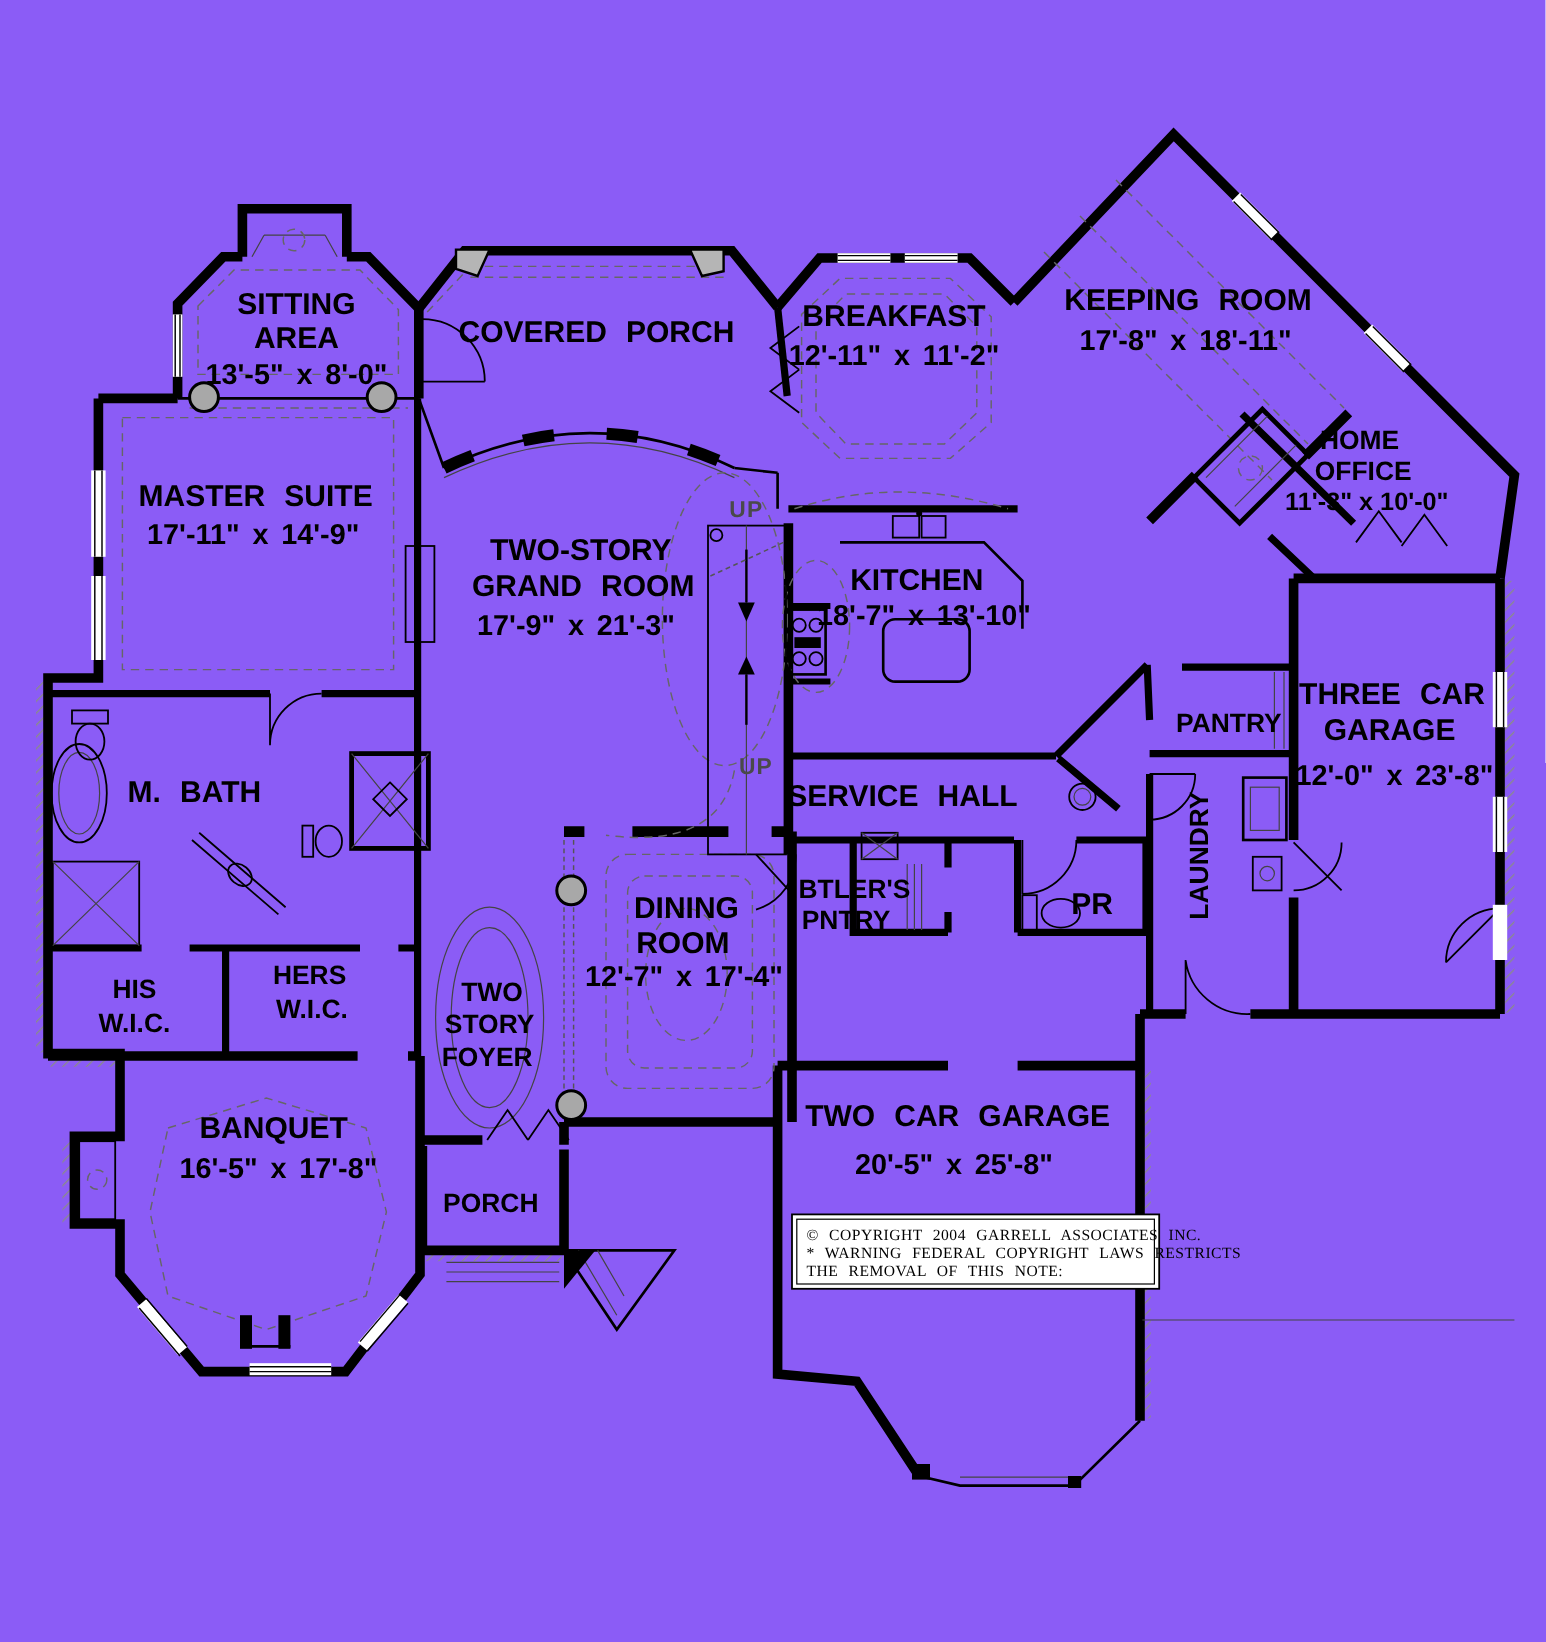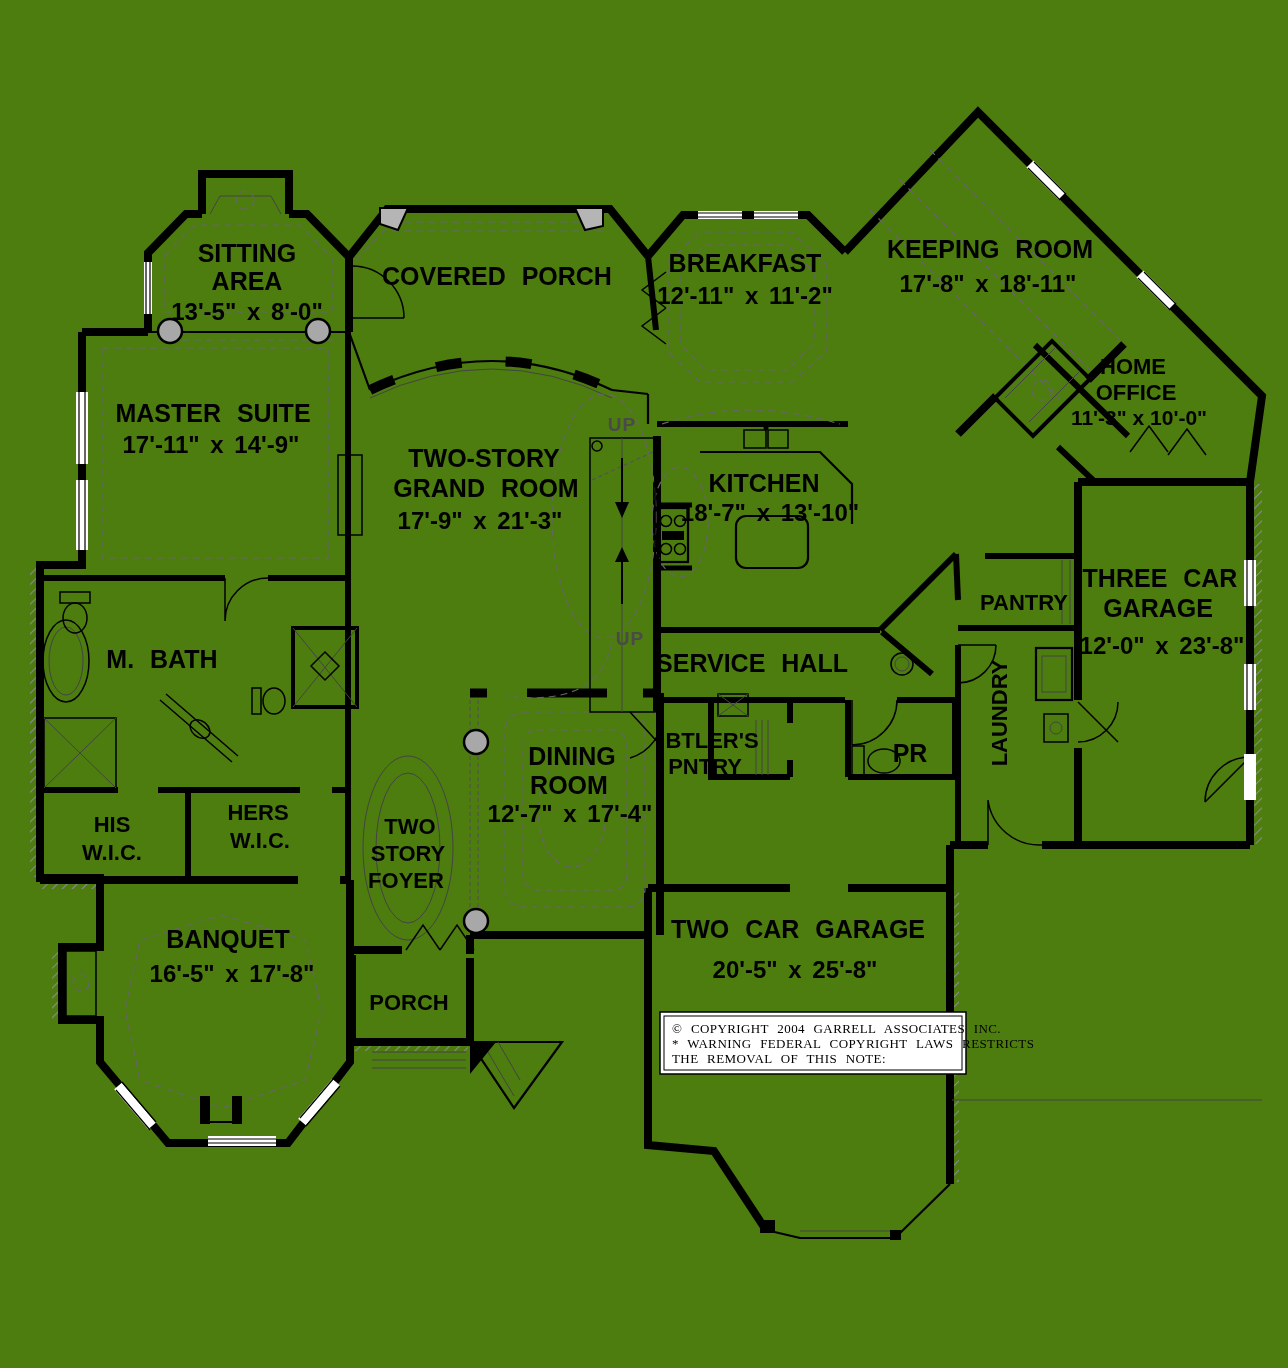--- a/index.html
+++ b/index.html
@@ -1,16 +1,16 @@
 <!DOCTYPE html>
 <html><head>
 <meta charset="utf-8">
 <style>
   html,body{margin:0;padding:0;background:#fff;}
-  #plan-wrap{width:1288px;height:1368px;background:#4d7c0f;position:relative;overflow:hidden;}
+  #plan-wrap{width:1288px;height:1368px;background:#8b5cf6;position:relative;overflow:hidden;}
   svg{display:block;}
   text{font-family:"Liberation Sans",sans-serif;font-weight:bold;fill:#000;}
   .rlabel{font-size:25px;letter-spacing:0px;word-spacing:9px;text-anchor:middle;}
   .rlabel-sm{font-size:22px;word-spacing:6px;text-anchor:middle;}
   .dims{font-size:24px;word-spacing:4px;text-anchor:middle;}
   .dims-sm{font-size:21px;text-anchor:middle;}
   .uplabel{font-size:19px;fill:#4a4a4a;text-anchor:middle;letter-spacing:1px;}
   .copyright{font-family:"Liberation Serif",serif;font-weight:normal;font-size:13px;letter-spacing:.4px;word-spacing:5px;text-anchor:start;}
   .wall{stroke:#000;fill:none;}
   .w8{stroke-width:8;} .w6{stroke-width:6;} .w4{stroke-width:4;}

